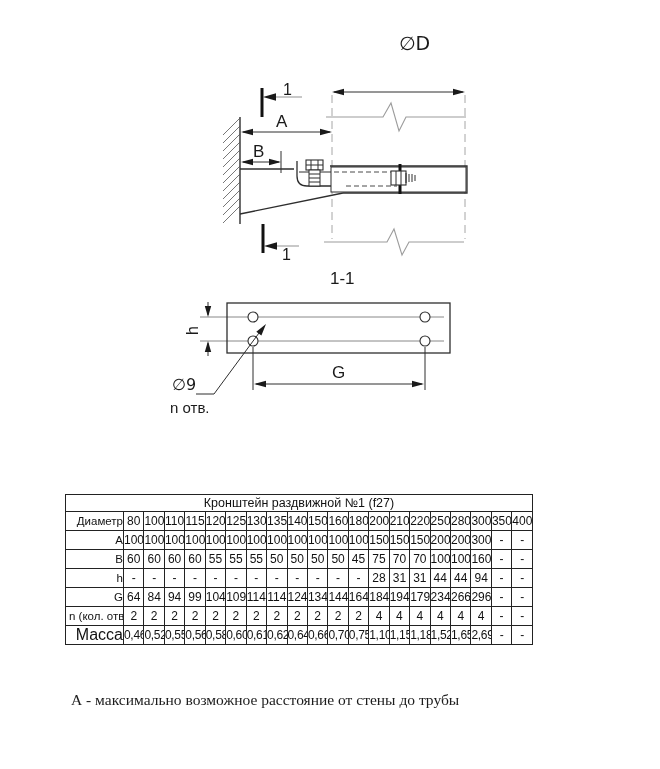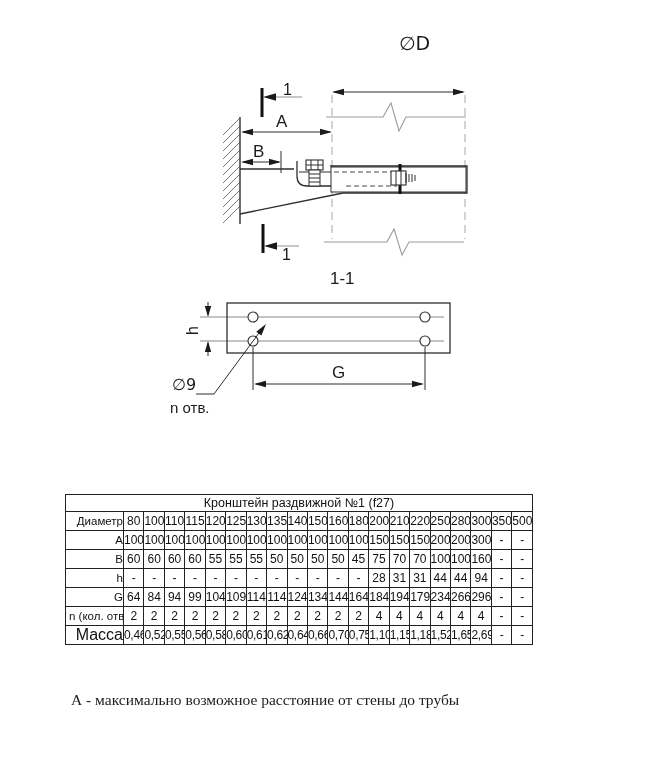--- a/index.html
+++ b/index.html
@@ -197,21 +197,21 @@
           <td>150</td>
           <td>160</td>
           <td>180</td>
           <td>200</td>
           <td>210</td>
           <td>220</td>
           <td>250</td>
           <td>280</td>
           <td>300</td>
           <td>350</td>
-          <td>500</td>
+          <td>400</td>
         </tr>
         <tr>
           <td class="label">A</td>
           <td>100</td>
           <td>100</td>
           <td>100</td>
           <td>100</td>
           <td>100</td>
           <td>100</td>
           <td>100</td>

